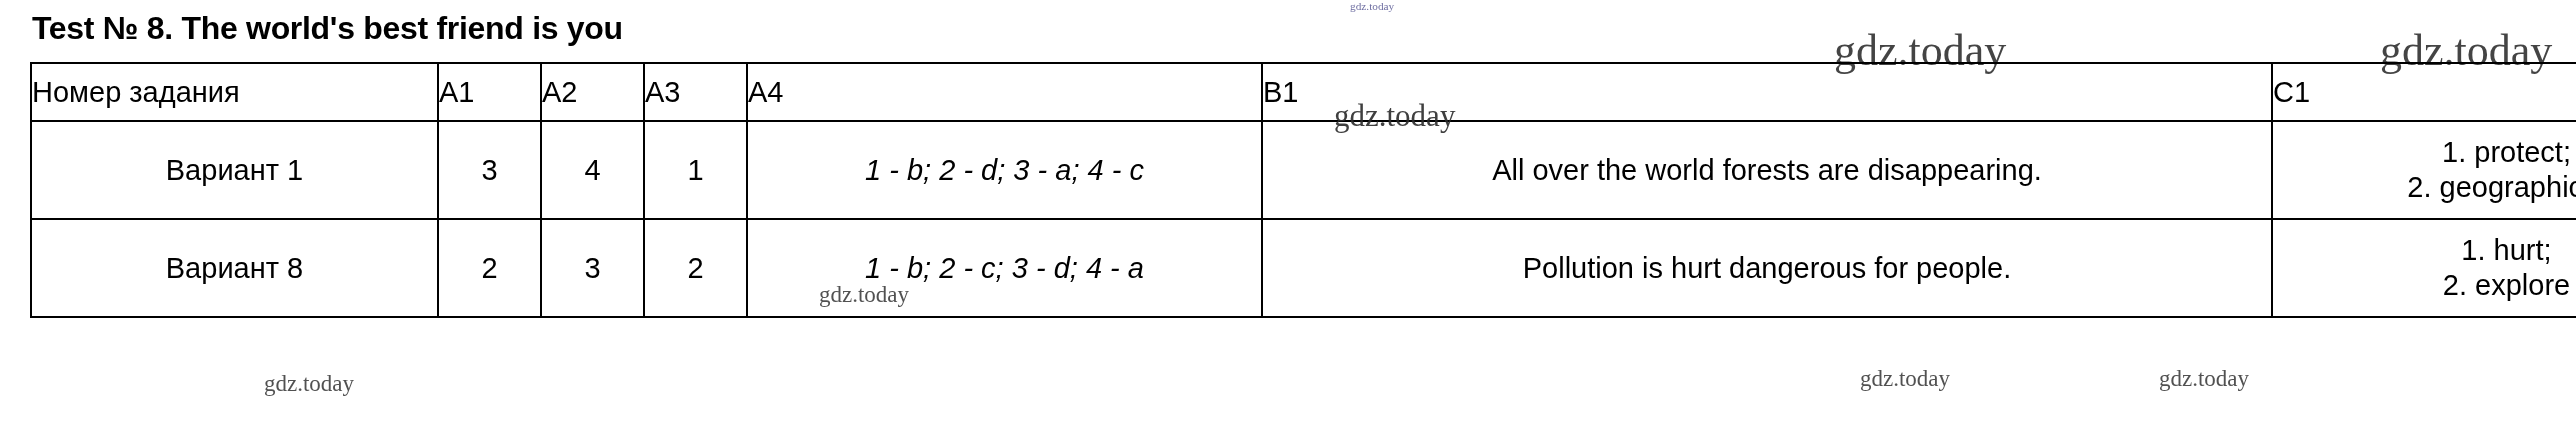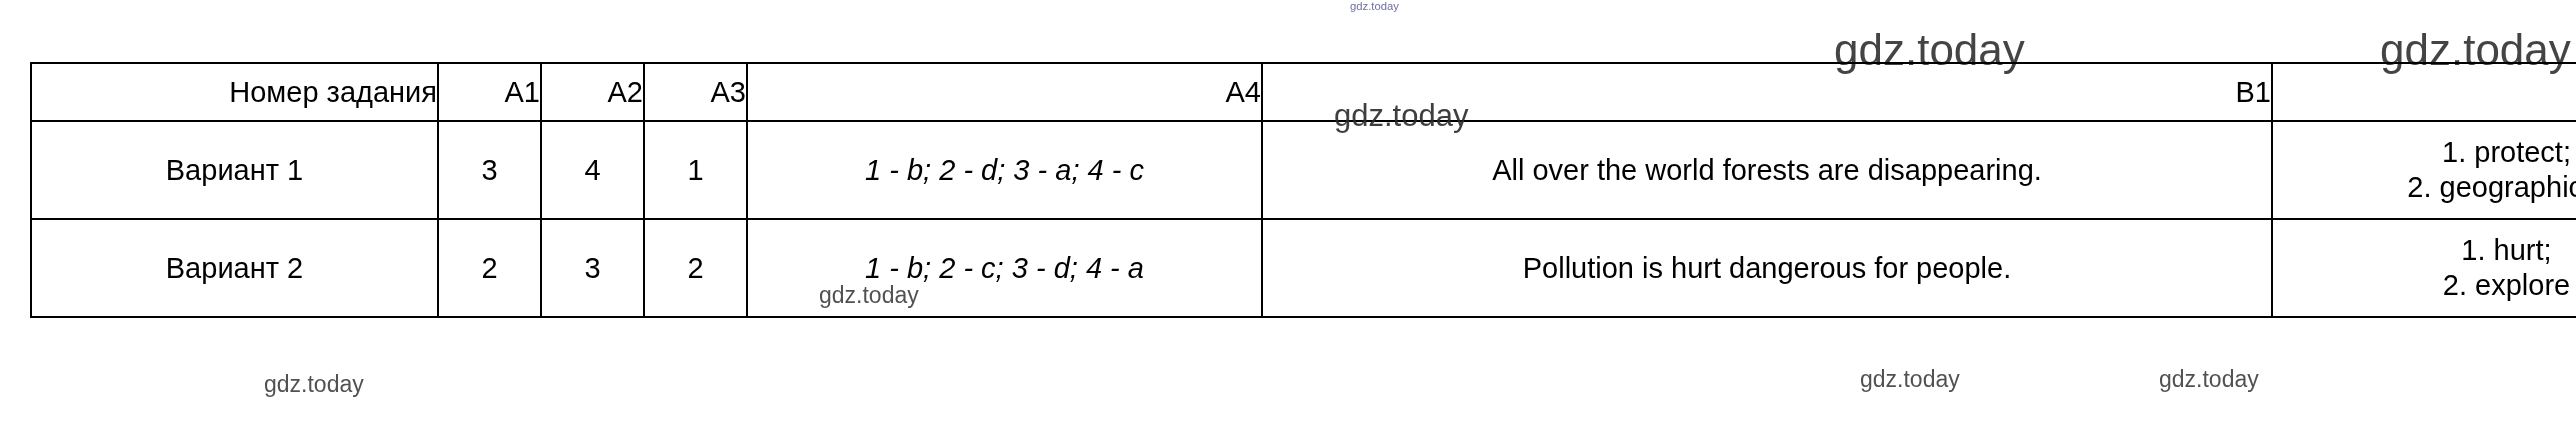--- a/index.html
+++ b/index.html
@@ -20,21 +20,21 @@
     position: relative;
     width: 2764px;
     height: 428px;
   }
 
   
   .wm {
     position: absolute;
     color: #3a3a5a;
     opacity: 0.55;
-    font-family: Liberation Sans, sans-serif;
+    font-family: Liberation Serif, serif;
     white-space: nowrap;
     pointer-events: none;
   }
   .wm-tiny { font-size: 11.3px; color: #4a4a8a; opacity: .8; }
   .wm-small { font-size: 23px; color: #333333; opacity: .85; }
   .wm-mid   { font-size: 31px; color: #2b2b2b; opacity: .9; }
   .wm-big   { font-size: 44px; color: #3b3b3b; opacity: .95; }
 
   
   .title {
@@ -64,21 +64,21 @@
     border: 2.1px solid #000000;
     padding: 0;
     vertical-align: middle;
     font-weight: normal;
     background: transparent;
   }
   .hdr th {
     height: 56px;
     font-size: 29px;
     font-weight: bold;
-    text-align: right;
+    text-align: left;
   }
   .row td {
     height: 96px;
     font-size: 29px;
     text-align: center;
   }
   .c-num   { width: 407px; }
   .c-a1    { width: 103px; }
   .c-a2    { width: 103px; }
   .c-a3    { width: 103px; }
@@ -102,20 +102,21 @@
   .variant { font-size: 29px; border-radius: 28px; }
 
   
   .wm-layer { position: absolute; left: 0; top: 0; width: 2764px; height: 428px; }
 </style>
 </head>
 <body>
 
 <div class="page">
 
+  <div class="title">Test № 8. The world's best friend is you</div>
 
   <div class="wm wm-tiny" style="left:1350px; top:0px;">gdz.today</div>
   <div class="wm wm-big" style="left:1834px; top:25px;">gdz.today</div>
   <div class="wm wm-big" style="left:2380px; top:25px;">gdz.today</div>
 
   <div class="table-wrap">
     <table class="answers">
       <colgroup>
         <col class="c-num">
           <col class="c-a1">
@@ -143,21 +144,21 @@
           <td>4</td>
           <td>1</td>
           <td class="a4cell">1 - b; 2 - d; 3 - a; 4 - c</td>
           <td class="b1cell">All over the world forests are disappearing.</td>
           <td class="c1cell">
             <div>1. protect;</div>
             <div>2. geographical</div>
           </td>
         </tr>
         <tr class="row">
-          <td class="variant">Вариант 2</td>
+          <td class="variant">Вариант 8</td>
           <td>2</td>
           <td>3</td>
           <td>2</td>
           <td class="a4cell">1 - b; 2 - c; 3 - d; 4 - a</td>
           <td class="b1cell">Pollution is hurt dangerous for people.</td>
           <td class="c1cell">
             <div>1. hurt;</div>
             <div>2. explore</div>
           </td>
         </tr>

